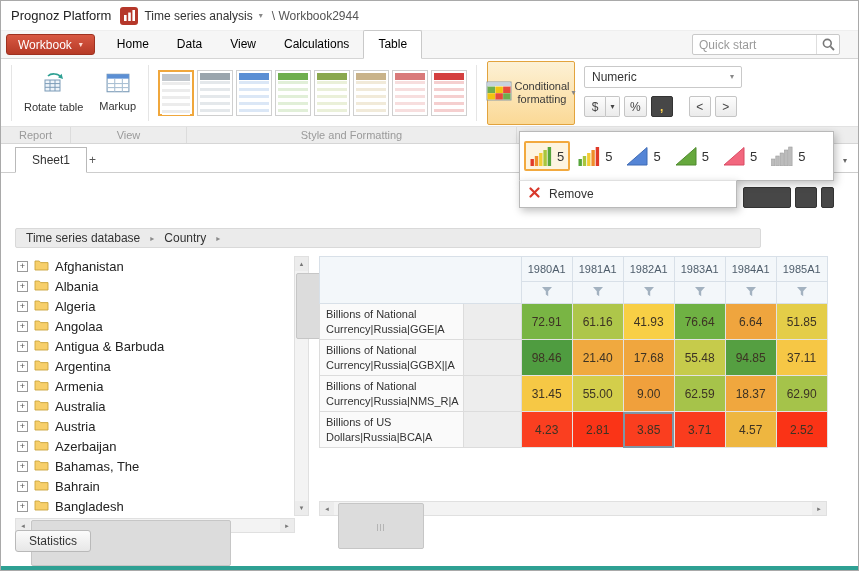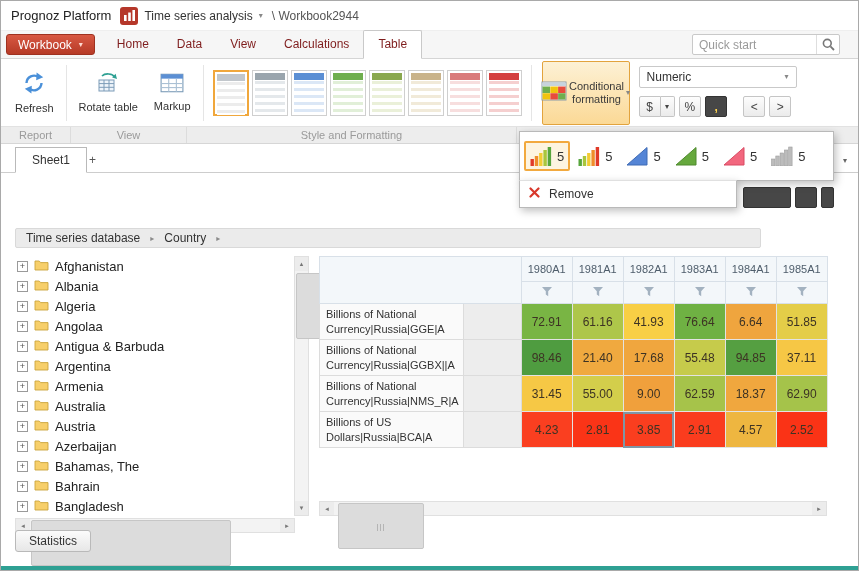--- a/index.html
+++ b/index.html
@@ -13,21 +13,21 @@
   .module-chip{display:flex;align-items:center;gap:6px;cursor:pointer}
   .module-icon{width:18px;height:18px;border-radius:3px;background:#b5372a;display:flex;align-items:center;justify-content:center}
   .caret{font-size:8px;color:#888;line-height:1}
   .workbook-path{color:#555}
 
   
   .tabrow{position:absolute;left:0;top:30px;right:0;height:28px;background:#f6f6f6;border-bottom:1px solid #d5d5d5;display:flex;align-items:flex-end}
   .workbook-btn{margin:3px 8px 3px 5px;height:21px;padding:0 11px;background:linear-gradient(#d85843,#b63a26);color:#fff;border:1px solid #9e3120;border-radius:3px;display:flex;align-items:center;gap:7px;font-size:12px;cursor:pointer}
   .workbook-btn .caret{color:#ffd9d0}
   .tabs{display:flex;height:100%;align-items:flex-end}
-  .tab{padding:6px 14px 7px;color:#7f1d1d;cursor:pointer}
+  .tab{padding:6px 14px 7px;color:#000000;cursor:pointer}
   .tab.active{background:#fff;border:1px solid #c9c9c9;border-bottom:1px solid #fff;margin-bottom:-1px;border-radius:2px 2px 0 0}
   .quickstart{position:absolute;right:18px;top:3px;width:148px;height:21px;border:1px solid #c9c9c9;border-radius:2px;background:#fff;display:flex;align-items:center;overflow:hidden}
   .quickstart input{flex:1;min-width:0;border:none;outline:none;padding:0 6px;font-size:12px;color:#333;font-family:inherit}
   .quickstart input::placeholder{color:#9a9a9a}
   .qs-sep{width:1px;height:100%;background:#dedede}
   .qs-icon{width:22px;display:flex;align-items:center;justify-content:center;cursor:pointer}
 
   
   .ribbon{position:absolute;left:0;top:58px;right:0;height:67px;background:#fff;display:flex;align-items:center;padding-left:6px}
   .rb-sep{width:1px;height:56px;background:#e5e5e5;margin:0 4px;flex:none}
@@ -150,31 +150,20 @@
       <span class="qs-icon">
         <svg width="13" height="13" viewBox="0 0 13 13">
             <circle cx="5.3" cy="5.3" r="3.9" fill="none" stroke="#777" stroke-width="1.6"></circle>
             <line x1="8.4" y1="8.4" x2="12" y2="12" stroke="#777" stroke-width="1.8"></line>
           </svg>
       </span>
     </div>
   </div>
 
   <div class="ribbon">
-    <div class="rb-btn">
-      <span>
-        <svg width="26" height="26" viewBox="0 0 26 26">
-          <path d="M5.5,13 a7.5,7.5 0 0 1 12.2,-5.6" fill="none" stroke="#4a90d9" stroke-width="2.4"></path>
-          <polygon points="15.6,2.6 22.2,7.3 15.2,10.2" fill="#4a90d9"></polygon>
-          <path d="M20.5,13 a7.5,7.5 0 0 1 -12.2,5.6" fill="none" stroke="#4a90d9" stroke-width="2.4"></path>
-          <polygon points="10.4,23.4 3.8,18.7 10.8,15.8" fill="#4a90d9"></polygon>
-        </svg>
-      </span>
-      <span class="lbl">Refresh</span>
-    </div>
     <div class="rb-sep"></div>
     <div class="rb-btn">
       <span>
         <svg width="24" height="24" viewBox="0 0 24 24">
           <rect x="3" y="9" width="15" height="11" fill="#eef4fa" stroke="#7c9cb8"></rect>
           <line x1="3" y1="12.6" x2="18" y2="12.6" stroke="#7c9cb8"></line>
           <line x1="3" y1="16.3" x2="18" y2="16.3" stroke="#7c9cb8"></line>
           <line x1="8" y1="9" x2="8" y2="20" stroke="#7c9cb8"></line>
           <line x1="13" y1="9" x2="13" y2="20" stroke="#7c9cb8"></line>
           <path d="M6,5 a7,4.5 0 0 1 12.5,1" fill="none" stroke="#2ea093" stroke-width="1.7"></path>
@@ -478,21 +467,21 @@
       </tr>
       <tr>
         <td class="rlabel">
               <div>Billions of US</div>
               <div>Dollars|Russia|BCA|A</div>
             </td>
         <td class="rblank"></td>
         <td class="val" style="background-color: rgb(250, 63, 32);">4.23</td>
         <td class="val" style="background-color: rgb(250, 52, 23);">2.81</td>
         <td class="val sel" style="background-color: rgb(250, 62, 31);">3.85</td>
-        <td class="val" style="background-color: rgb(250, 60, 30);">2.91</td>
+        <td class="val" style="background-color: rgb(250, 60, 30);">3.71</td>
         <td class="val" style="background-color: rgb(238, 182, 64);">4.57</td>
         <td class="val" style="background-color: rgb(250, 51, 22);">2.52</td>
       </tr>
     </tbody>
       </table>
   </div>
 
   <div class="sb sb-h" style="left:318px;top:500px;width:508px">
     <div class="arr" style="left:0">◄</div>
     <div class="thumb" style="top:1px;bottom:1px;left:18px;width:86px">|||</div>

